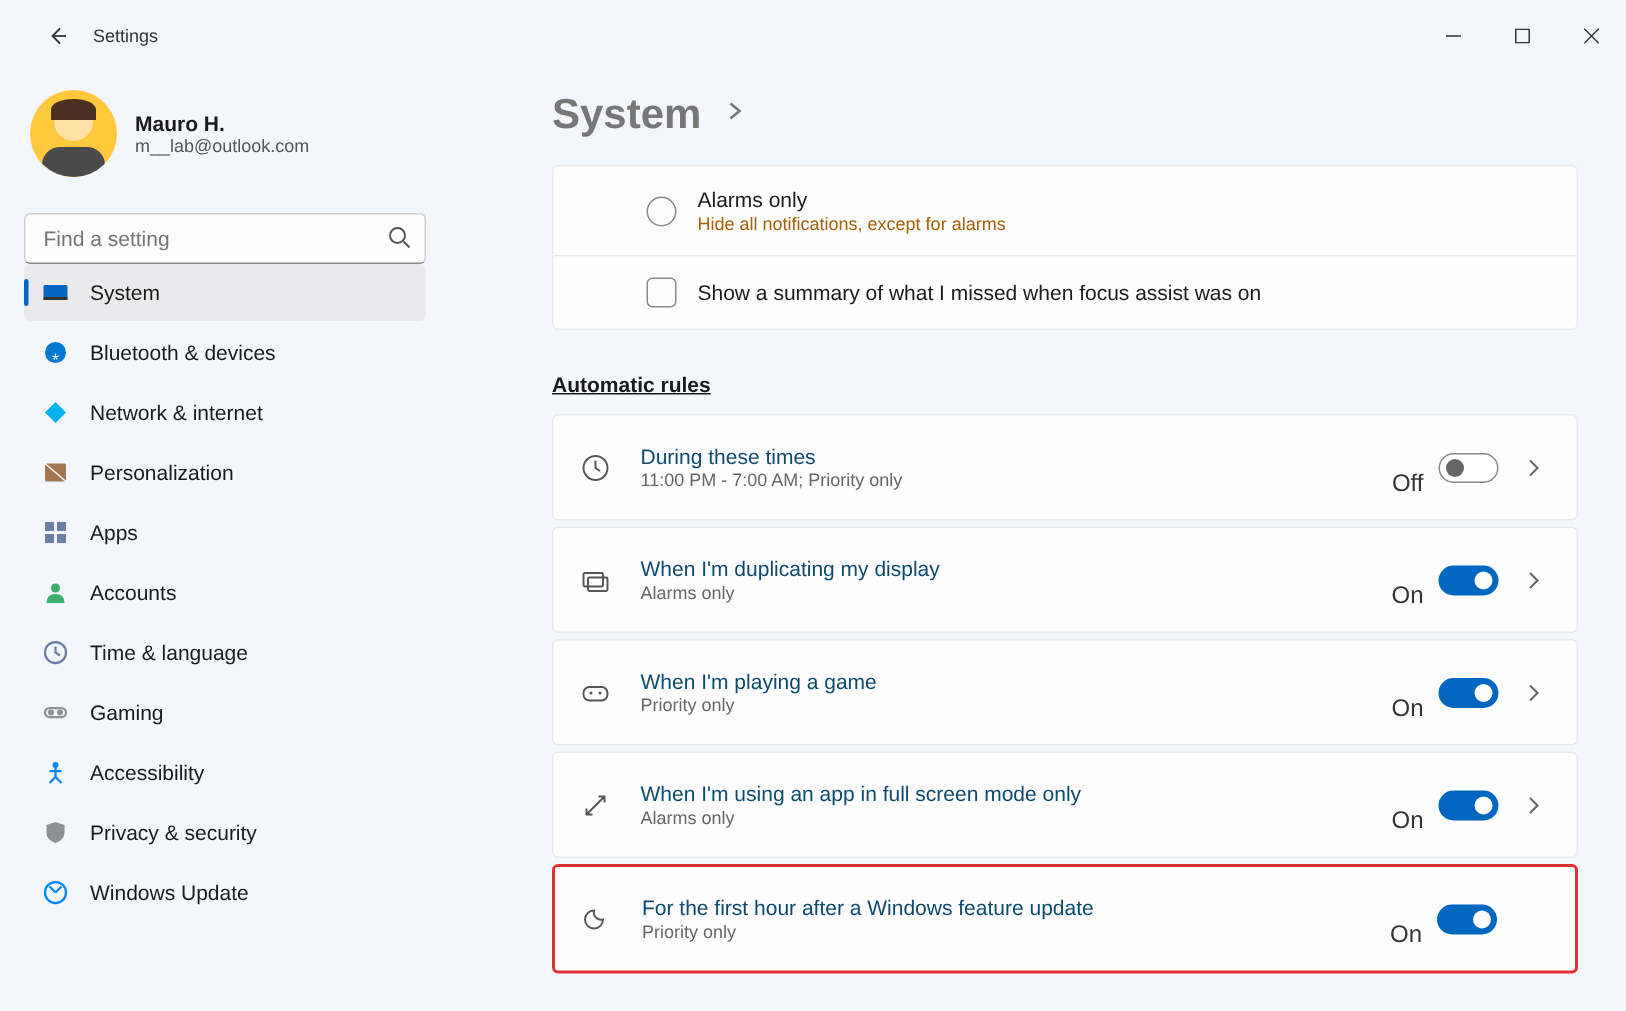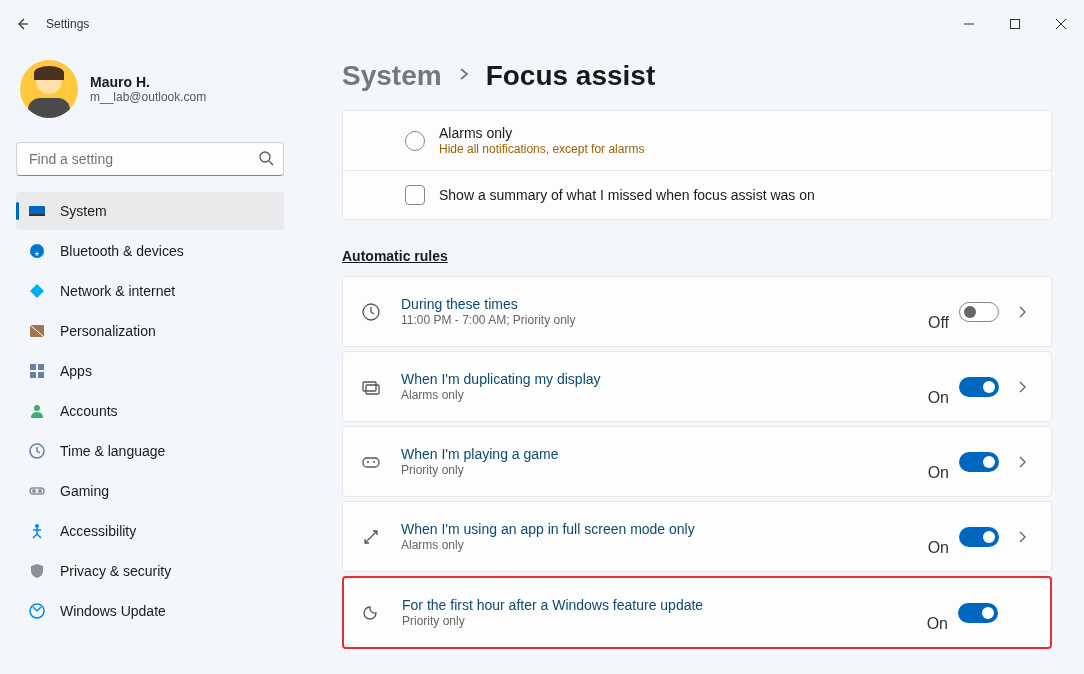--- a/index.html
+++ b/index.html
@@ -1,35 +1,35 @@
 <!DOCTYPE html>
 <html><head>
 <meta charset="utf-8">
 <style>
   * { box-sizing: border-box; margin: 0; padding: 0; font-family: "Segoe UI", -apple-system, sans-serif; }
   body { width: 1084px; height: 674px; background: #f3f6fb; overflow: hidden; color: #1a1a1a; }
   
-  .titlebar { height: 48px; display: flex; align-items: center; padding-left: 4px; text-align: center; }
+  .titlebar { height: 48px; display: flex; align-items: center; padding-left: 20px; text-align: center; }
   .back-btn { width: 36px; height: 36px; display: flex; align-items: center; justify-content: center; border-radius: 4px; }
   .app-title { font-size: 12px; margin-left: 6px; color: #333; }
   .win-controls { margin-left: auto; display: flex; }
   .win-btn { width: 46px; height: 32px; display: flex; align-items: center; justify-content: center; }
   
-  .content-wrap { display: flex; height: calc(674px - 48px); }
+  .content-wrap { display: flex; height: calc(674px - 48px); gap: 26px; }
   
   .sidebar { width: 300px; padding: 8px 16px 16px 16px; flex-shrink: 0; }
   .user-card { display: flex; align-items: center; gap: 12px; padding: 4px 4px 16px 4px; }
   .avatar { width: 58px; height: 58px; border-radius: 50%; background: #ffc83d; position: relative; overflow: hidden; flex-shrink: 0; }
   .avatar::before { content: ""; position: absolute; top: 8px; left: 16px; width: 26px; height: 26px; border-radius: 50%; background: #ffe0a6; }
   .avatar::after { content: ""; position: absolute; bottom: -4px; left: 8px; right: 8px; height: 24px; background: #4a4a4a; border-radius: 12px 12px 0 0; }
   .avatar .hair { position:absolute; top:6px; left:14px; width:30px; height:14px; background:#4a3020; border-radius:50% 50% 0 0; z-index:2;}
   .user-name { font-size: 14px; font-weight: 600; color: #1a1a1a; }
   .user-email { font-size: 12px; color: #555; }
   
-  .search-box { position: relative; margin-top: 8px; margin-bottom: 16px; }
+  .search-box { position: relative; margin-top: 8px; }
   .search-input { width: 100%; height: 34px; padding: 0 36px 0 12px; border: 1px solid #d0d0d0; border-bottom: 1.5px solid #888; border-radius: 4px; background: #fdfdfe; font-size: 14px; }
   .search-icon-wrap { position: absolute; right: 10px; top: 8px; color: #555; }
   
   .nav-list { list-style: none; }
   .nav-item { display: flex; align-items: center; gap: 14px; height: 38px; padding: 0 12px; border-radius: 4px; font-size: 14px; color: #1a1a1a; position: relative; margin-bottom: 2px; }
   .nav-item.active { background: #eaeaec; }
   .nav-item.active::before { content: ""; position: absolute; left: 0; top: 10px; bottom: 10px; width: 3px; background: #0067c0; border-radius: 2px; }
   .nav-icon { width: 18px; height: 18px; display: flex; align-items: center; justify-content: center; flex-shrink: 0; }
   
   .main { flex: 1; padding: 12px 32px 16px 42px; overflow-y: auto; }
@@ -221,21 +221,20 @@
   </aside>
 
   <main class="main">
     <div class="breadcrumb">
       <span class="crumb-parent">System</span>
       <span class="crumb-chevron">
         <svg width="12" height="16" viewBox="0 0 12 16">
             <path d="M3 3 L9 8 L3 13" stroke="#777" stroke-width="1.8" fill="none"></path>
           </svg>
       </span>
-      <span class="crumb-current">Focus assist</span>
     </div>
 
     <div class="card-group">
       <div class="card-row">
         <div class="radio-circle"></div>
         <div class="row-text">
           <div class="row-title">Alarms only</div>
           <div class="row-sub">Hide all notifications, except for alarms</div>
         </div>
       </div>

